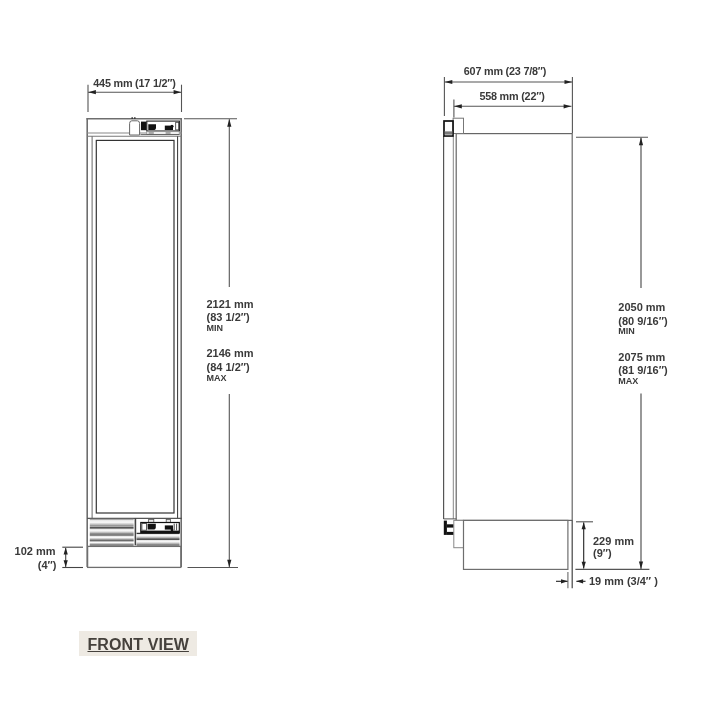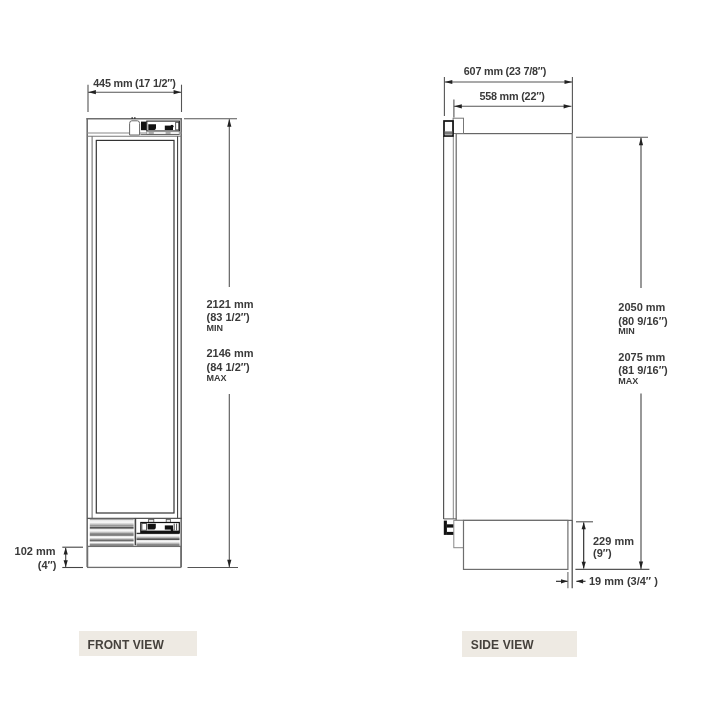--- a/index.html
+++ b/index.html
@@ -1,21 +1,21 @@
 <!DOCTYPE html>
 <html><head>
 <meta charset="utf-8">
 <style>
   html,body{margin:0;padding:0;background:#fff;}
   .page{position:relative;width:720px;height:720px;background:#ffffff;font-family:"Liberation Sans",sans-serif;}
   svg text{font-family:"Liberation Sans",sans-serif;}
   .dim{font-size:11px;font-weight:bold;fill:#3a3a3a;}
   .dimw{font-size:10.8px;font-weight:bold;fill:#3a3a3a;letter-spacing:-0.2px;}
   .mm{font-size:9px;font-weight:bold;fill:#3a3a3a;}
-  .lbl{position:absolute;background:#eeeae3;color:#45413c;font-size:12px;font-weight:bold;letter-spacing:0.1px;}
+  .lbl{position:absolute;background:#eeeae3;color:#45413c;font-size:16px;font-weight:bold;letter-spacing:0.1px;text-decoration:underline;}
 </style>
 </head>
 <body>
 <div class="page">
 <svg width="720" height="720" viewBox="0 0 720 720">
 <defs>
   <linearGradient id="slat" x1="0" y1="0" x2="0" y2="1">
     <stop offset="0" stop-color="#dedede"></stop>
     <stop offset="0.4" stop-color="#fafafa"></stop>
     <stop offset="0.75" stop-color="#b5b5b5"></stop>
@@ -231,14 +231,13 @@
 <text class="mm" x="618.3" y="334.3">MIN</text>
 <text class="dim" x="618.3" y="360.8">2075 mm</text>
 <text class="dim" x="618.3" y="374.4">(81 9/16″)</text>
 <text class="mm" x="618.3" y="384.3">MAX</text>
 </g>
 </svg>
 
 
 <div class="lbl" style="left:78.8px;top:630.8px;width:118.6px;height:25.3px;line-height:28.8px;text-indent:8.7px;">FRONT VIEW</div>
 
-<div class="lbl" style="left:461.5px;top:631.3px;width:115.5px;height:26px;line-height:29px;text-indent:9.3px;">SIDE VIEW</div>
 </div>
 
 </body></html>

